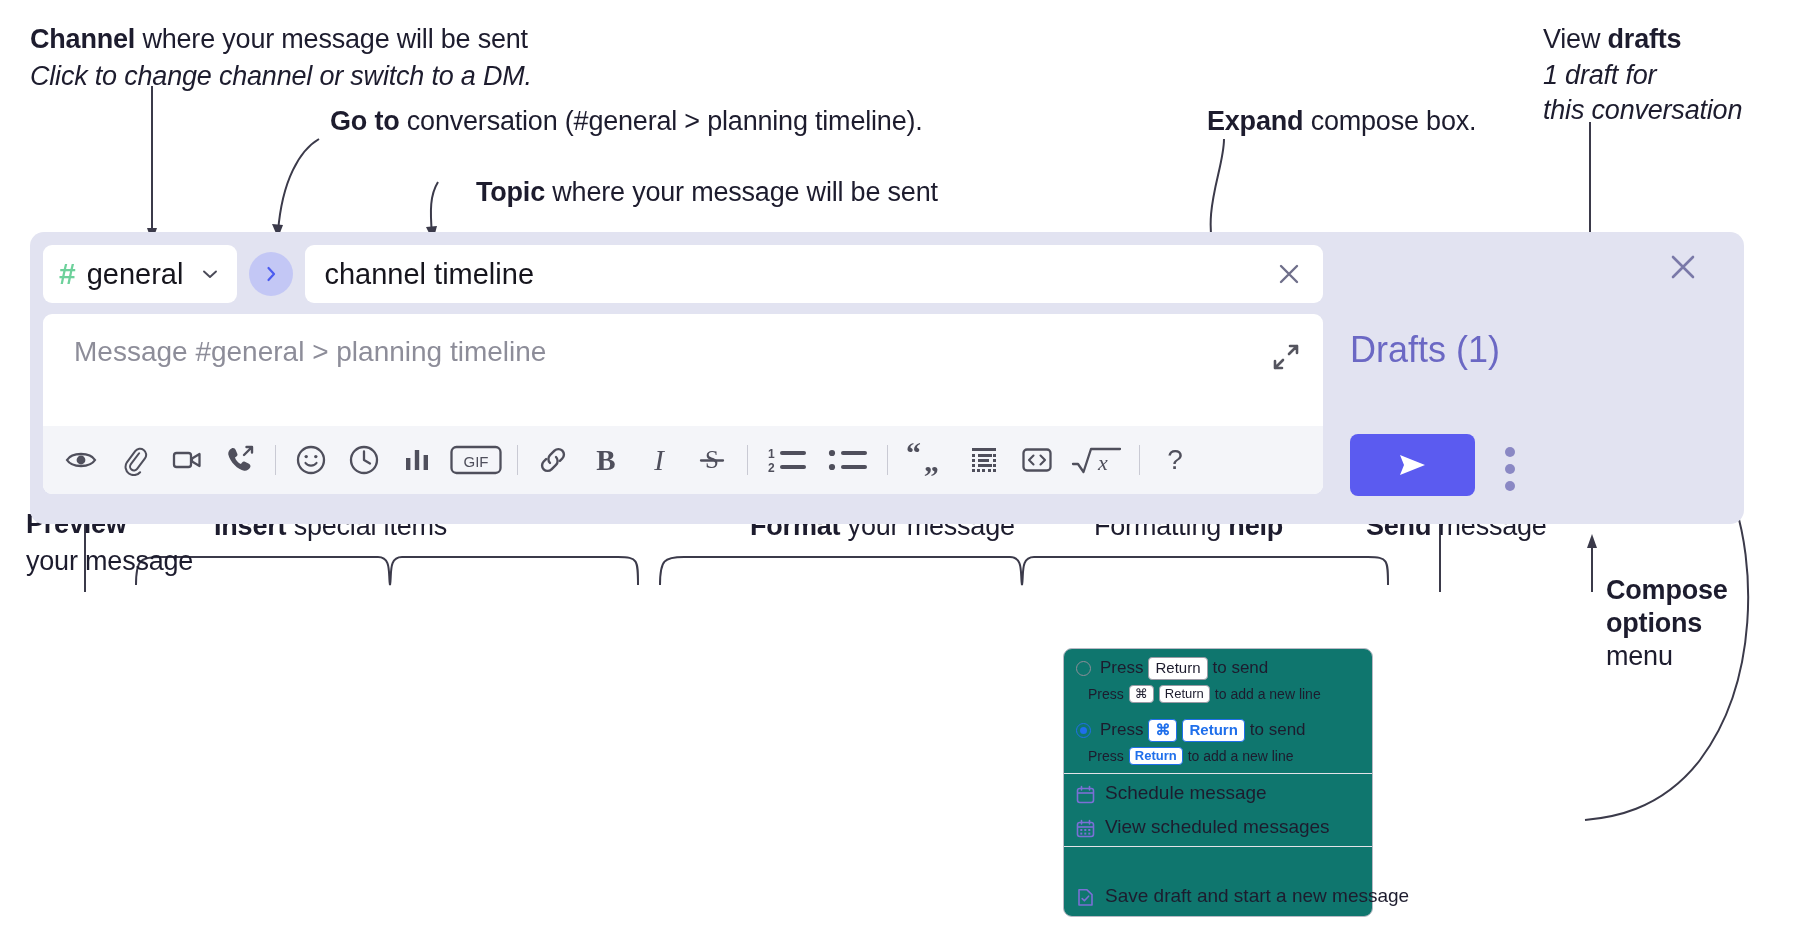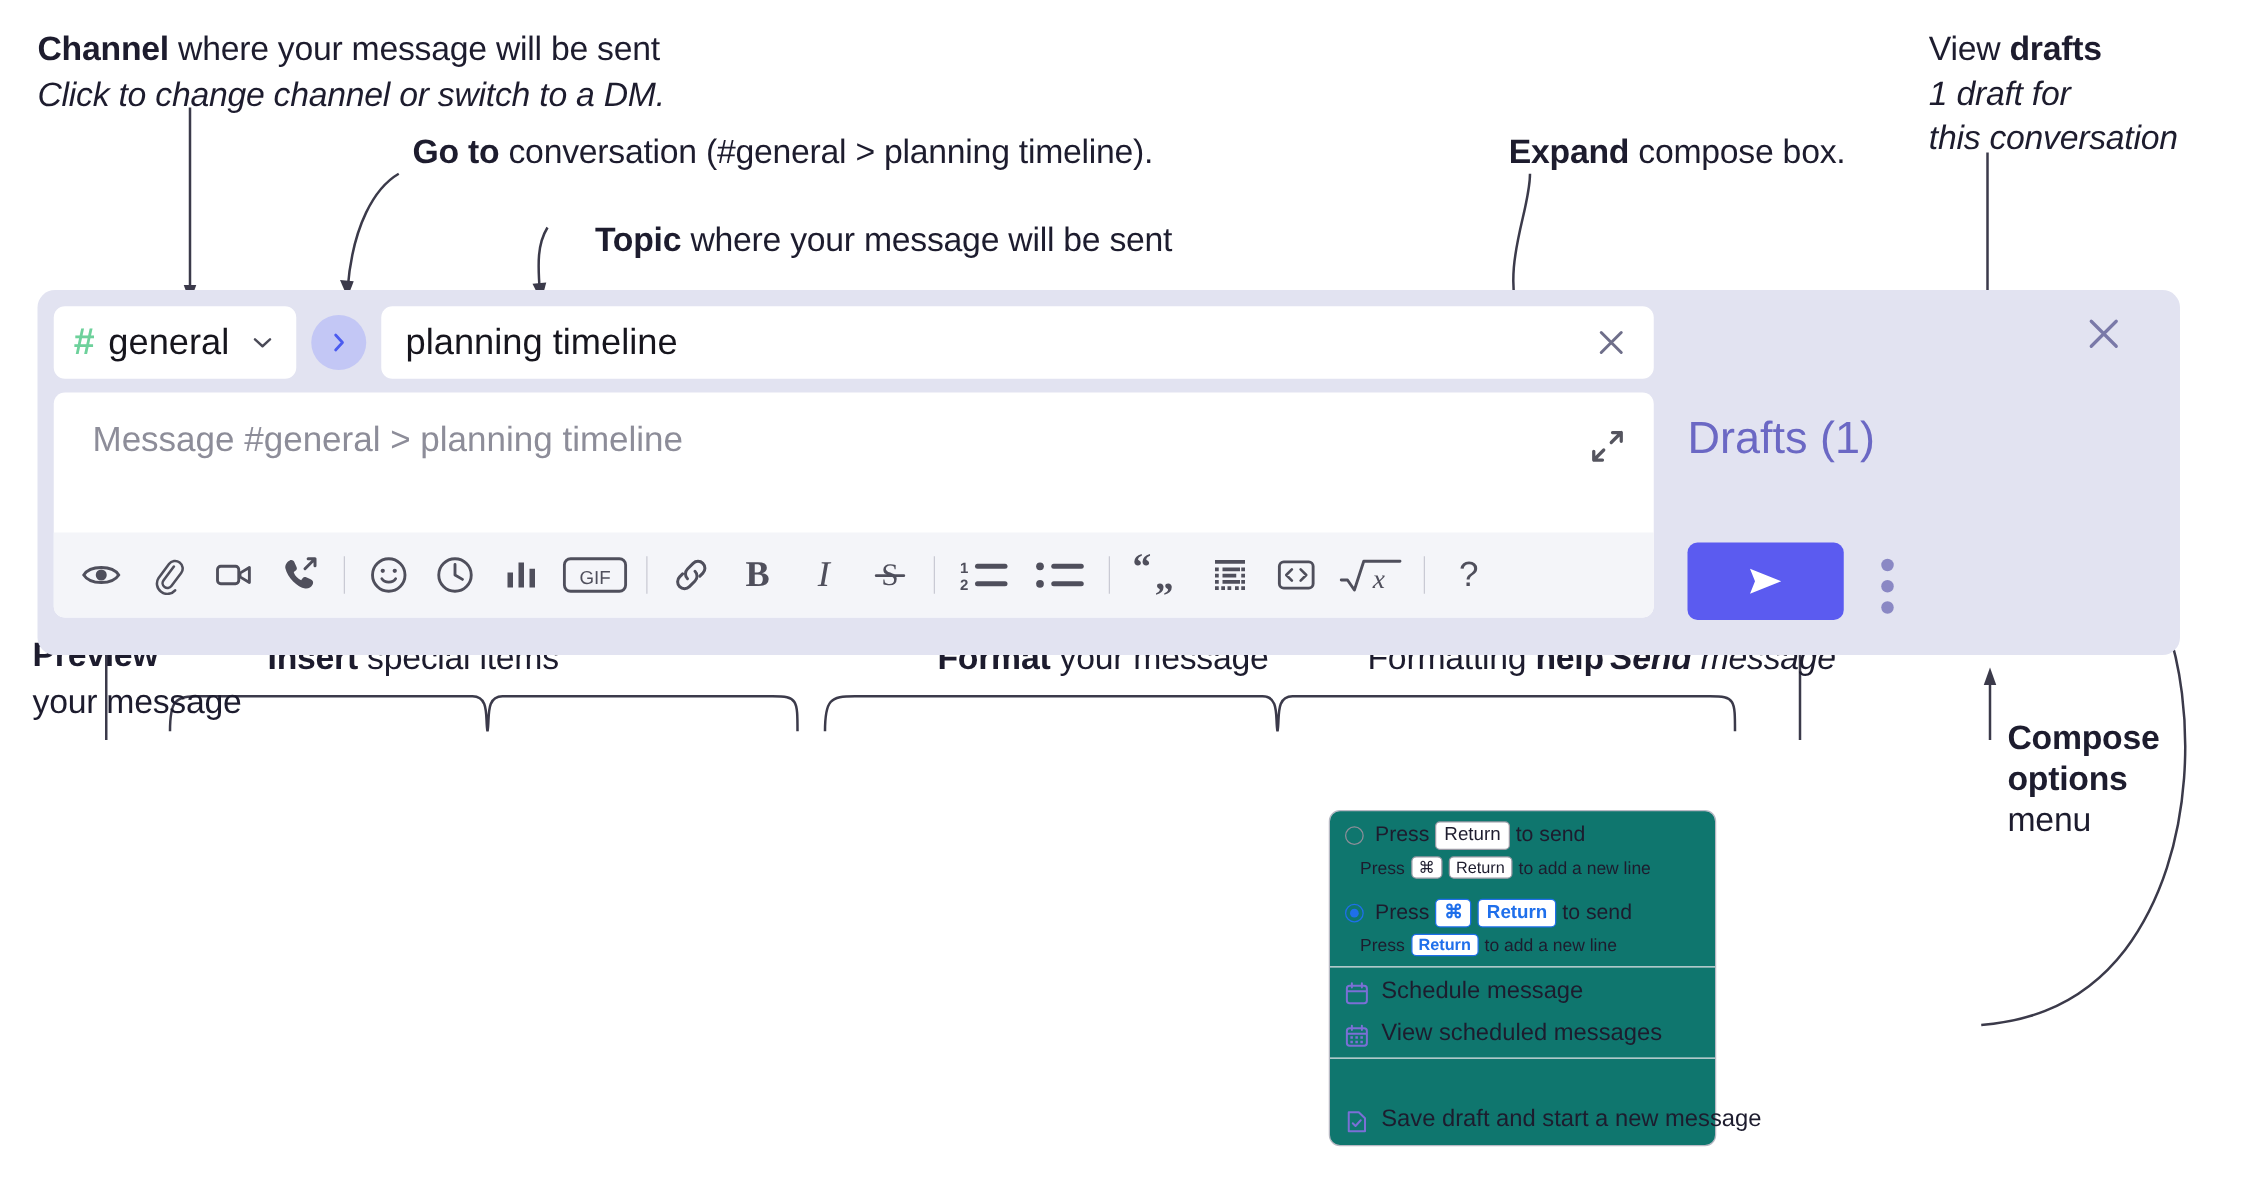--- a/index.html
+++ b/index.html
@@ -174,21 +174,21 @@
 </div>
 
 <div class="abs ann" style="left:750px;top:511px;">
   <b>Format</b><span> your message</span>
 </div>
 
 <div class="abs ann" style="left:1094px;top:511px;">
   <span>Formatting </span><b>help</b>
 </div>
 
-<div class="abs ann" style="left:1288px;top:511px;font-style:italic;">
+<div class="abs ann" style="left:1366px;top:511px;">
   <b>Send</b><span> message</span>
 </div>
 
 <div class="abs ann" style="left:1606px;top:574px;line-height:1.22;">
   <div><b>Compose</b></div>
   <div><b>options</b></div>
   <div>menu</div>
 </div>
 
 <div class="abs" id="compose-card">
@@ -209,21 +209,21 @@
 
       <div id="goto-btn">
         <span>
           <svg width="20" height="20" viewBox="0 0 20 20">
               <path d="M7.5 4 L13 10 L7.5 16" fill="none" stroke="#4b5bf0" stroke-width="2.2" stroke-linecap="round" stroke-linejoin="round"></path>
             </svg>
         </span>
       </div>
 
       <div id="topic-field">
-        <span id="topic-value">planning timeline</span>
+        <span id="topic-value">channel timeline</span>
         <span>
           <svg width="32" height="32" viewBox="0 0 32 32">
               <path d="M8 8 L24 24 M24 8 L8 24" fill="none" stroke="#6f6f8a" stroke-width="2.4" stroke-linecap="round"></path>
             </svg>
         </span>
       </div>
     </div>
 
     <div id="editor-area">
       <div id="placeholder">Message #general &gt; planning timeline</div>

